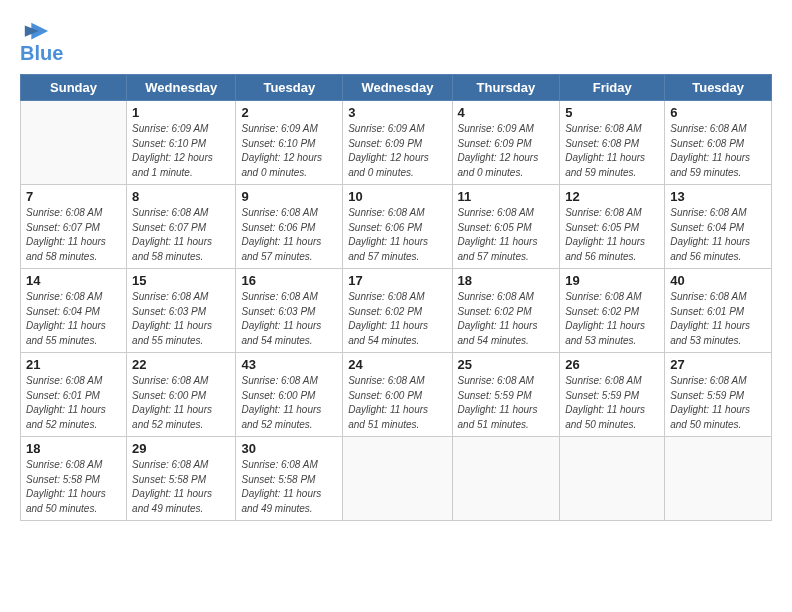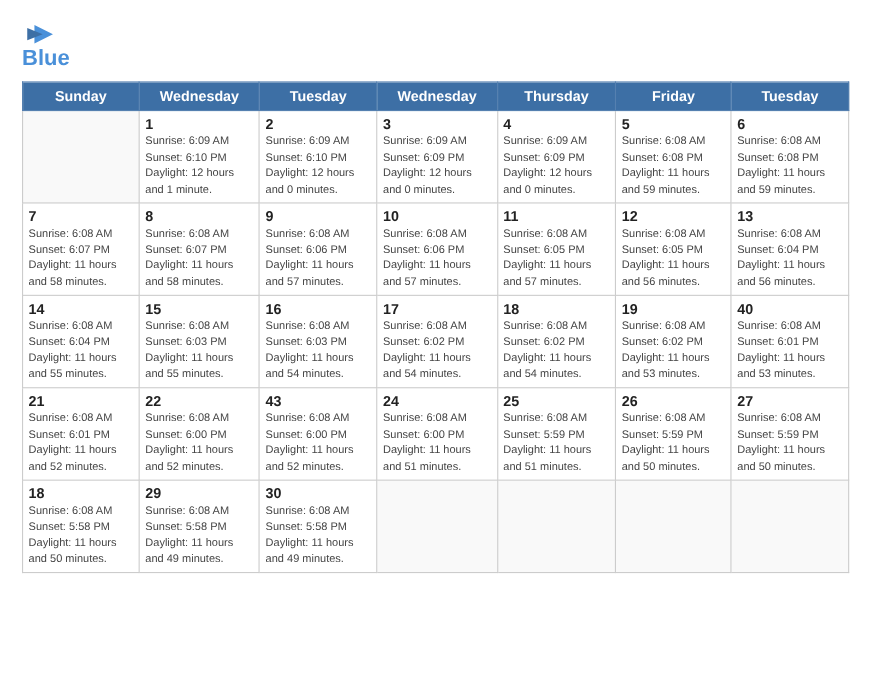--- a/index.html
+++ b/index.html
@@ -80,20 +80,21 @@
     .day-number {
       font-size: 13px;
       font-weight: bold;
       color: #222;
       margin-bottom: 2px;
     }
     .day-info {
       font-size: 10px;
       color: #444;
       line-height: 1.45;
+      font-style: italic;
     }
   </style>
 </head>
 <body>
 
 <div class="page">
   <div class="header">
     <div class="logo">
       <div>
         <div style="display:flex;align-items:center;">

